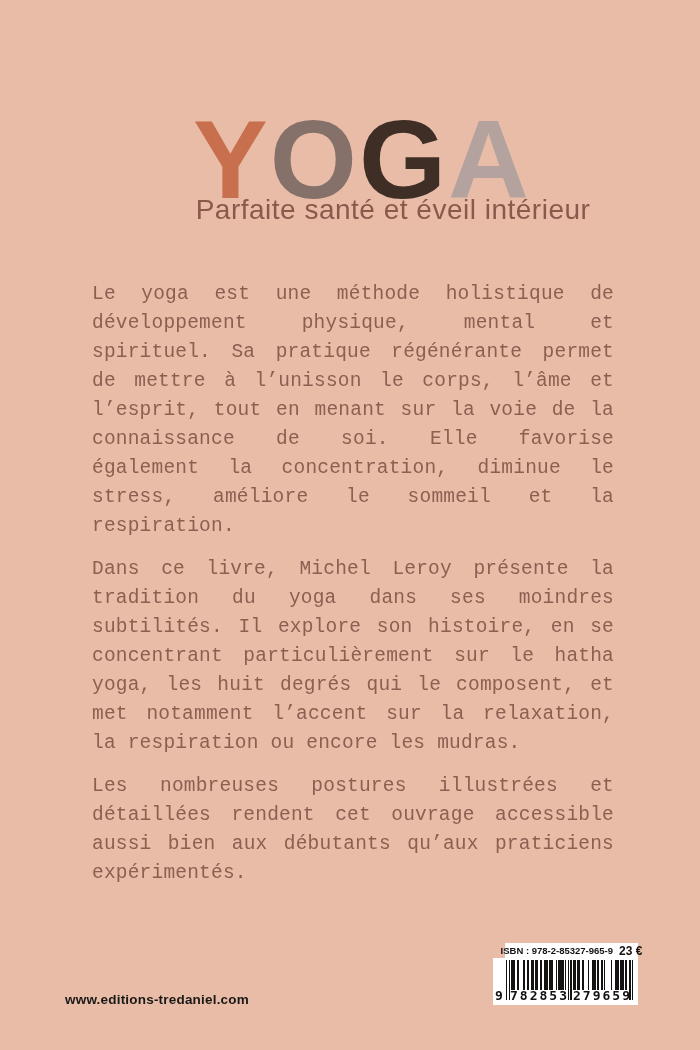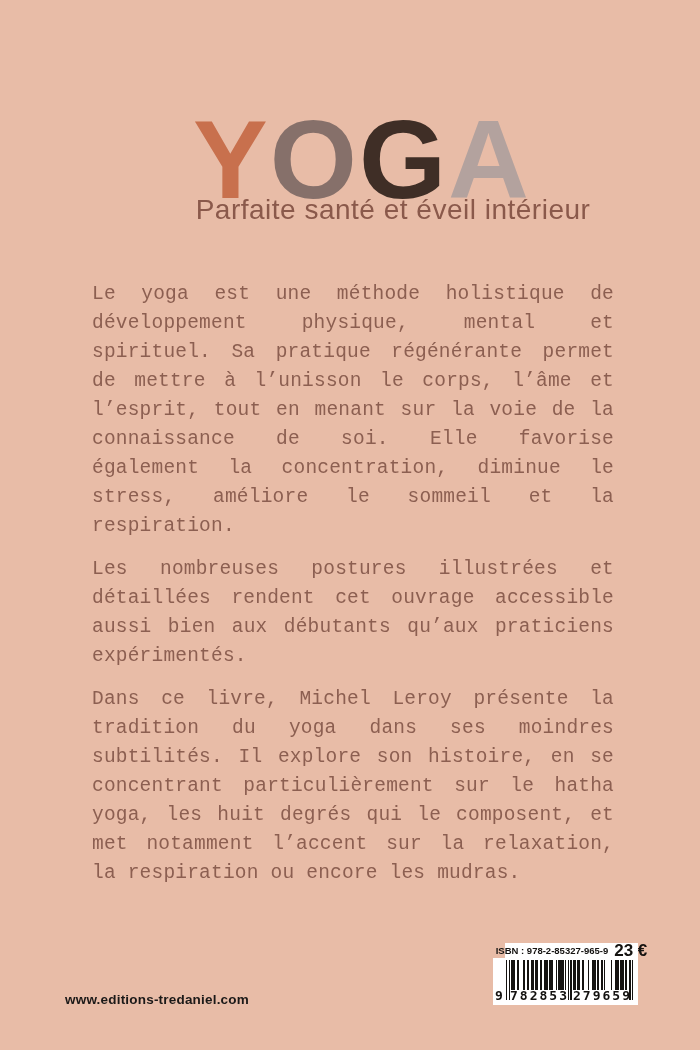--- a/index.html
+++ b/index.html
@@ -31,21 +31,21 @@
     font-size:13.5px; font-weight:bold; letter-spacing:0.2px;
     color: var(--website_text, #1b1918);
   }
   .isbn-strip {
     position:absolute; left:505px; top:943px; width:133px; height:15px;
     background: var(--barcode_bg, #ffffff);
     display:flex; align-items:center; justify-content:center; gap:6px;
     color: var(--barcode_ink, #141210);
   }
   .isbn-strip .isbn { font-size:9.5px; font-weight:bold; white-space:nowrap; }
-  .isbn-strip .price { font-size:17px; font-weight:bold; white-space:nowrap; }
+  .isbn-strip .price { font-size:12px; font-weight:bold; white-space:nowrap; }
   .barcode-box {
     position:absolute; left:493px; top:958px; width:145px; height:47px;
     background: var(--barcode_bg, #ffffff);
   }
   .bars { position:absolute; left:13px; top:2px; width:128px; height:42px; }
   .bar {
     position:absolute; top:0; width:1.45px; height:30px;
     background: var(--barcode_ink, #141210);
   }
   .bar.tall { height:40px; }
@@ -62,22 +62,22 @@
 <body>
 
 <div class="cover">
 
   <h1 class="title"><span style="color: rgb(200, 112, 77);">Y</span><span style="color: rgb(134, 112, 106);">O</span><span style="color: rgb(63, 46, 38);">G</span><span style="color: rgb(179, 162, 158);">A</span></h1>
 
   <div class="subtitle">Parfaite santé et éveil intérieur</div>
 
   <div class="body-text">
     <p>Le yoga est une méthode holistique de développement physique, mental et spirituel. Sa pratique régénérante permet de mettre à l’unisson le corps, l’âme et l’esprit, tout en menant sur la voie de la connaissance de soi. Elle favorise également la concentration, diminue le stress, améliore le sommeil et la respiration.</p>
+    <p>Dans ce livre, Michel Leroy présente la tradition du yoga dans ses moindres subtilités. Il explore son histoire, en se concentrant particulièrement sur le hatha yoga, les huit degrés qui le composent, et met notamment l’accent sur la relaxation, la respiration ou encore les mudras.</p>
     <p>Les nombreuses postures illustrées et détaillées rendent cet ouvrage accessible aussi bien aux débutants qu’aux praticiens expérimentés.</p>
-    <p>Dans ce livre, Michel Leroy présente la tradition du yoga dans ses moindres subtilités. Il explore son histoire, en se concentrant particulièrement sur le hatha yoga, les huit degrés qui le composent, et met notamment l’accent sur la relaxation, la respiration ou encore les mudras.</p>
   </div>
 
   <div class="website">www.editions-tredaniel.com</div>
 
   <div class="isbn-strip">
     <span class="isbn">ISBN : 978-2-85327-965-9</span>
     <span class="price">23 €</span>
   </div>
 
   <div class="barcode-box">

